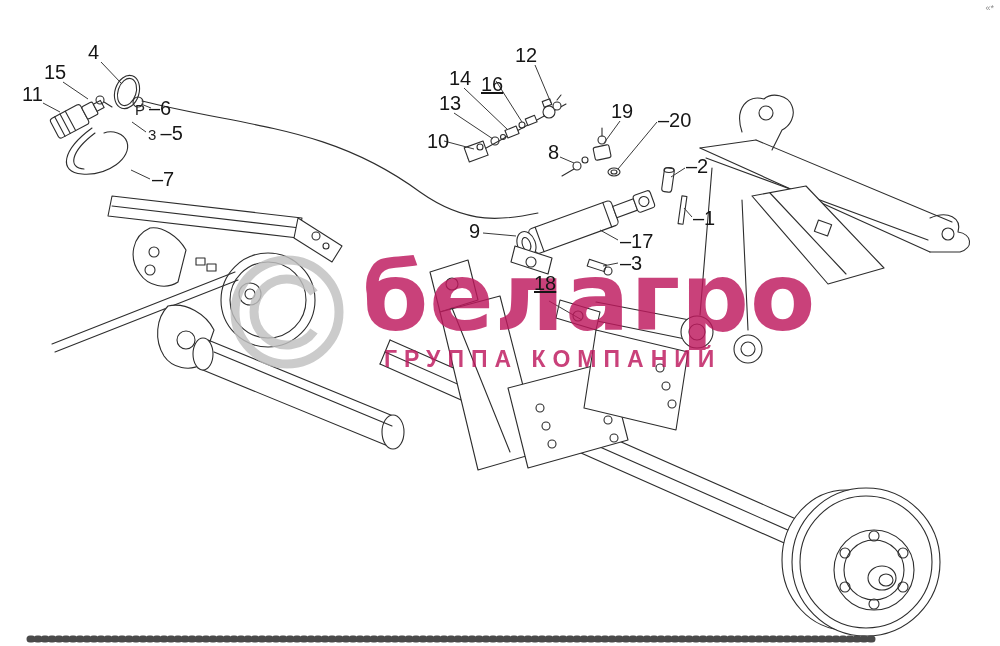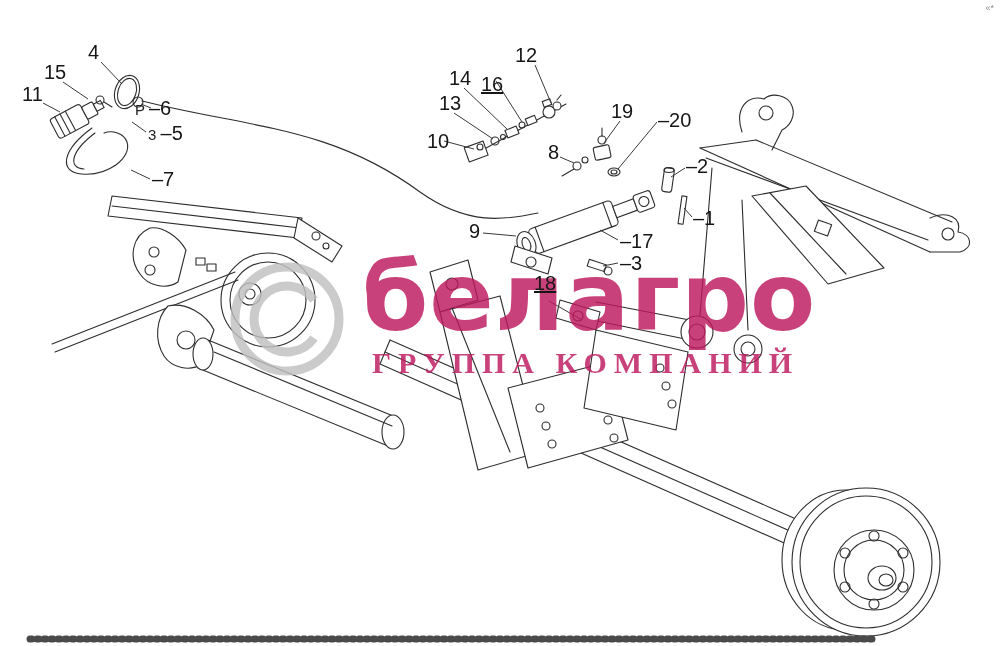--- a/index.html
+++ b/index.html
@@ -47,26 +47,26 @@
   .wm-logo { flex: 0 0 auto; }
   .wm-text { margin-left: 14px; }
   .wm-brand {
     font-family: "DejaVu Sans", sans-serif;
     font-weight: bold;
     font-size: 95px;
     line-height: 98px;
     letter-spacing: 1px;
   }
   .wm-subtitle {
-    font-family: Liberation Serif, serif;
+    font-family: Liberation Sans, sans-serif;
     font-weight: bold;
-    font-size: 30px;
+    font-size: 23px;
     letter-spacing: 7px;
     margin-top: 0px;
-    margin-left: 10px;
+    margin-left: 22px;
   }
   .corner-mark {
     position: absolute;
     right: 6px;
     top: 3px;
     font-size: 9px;
     color: #8a8a8a;
     z-index: 30;
   }
 </style>

